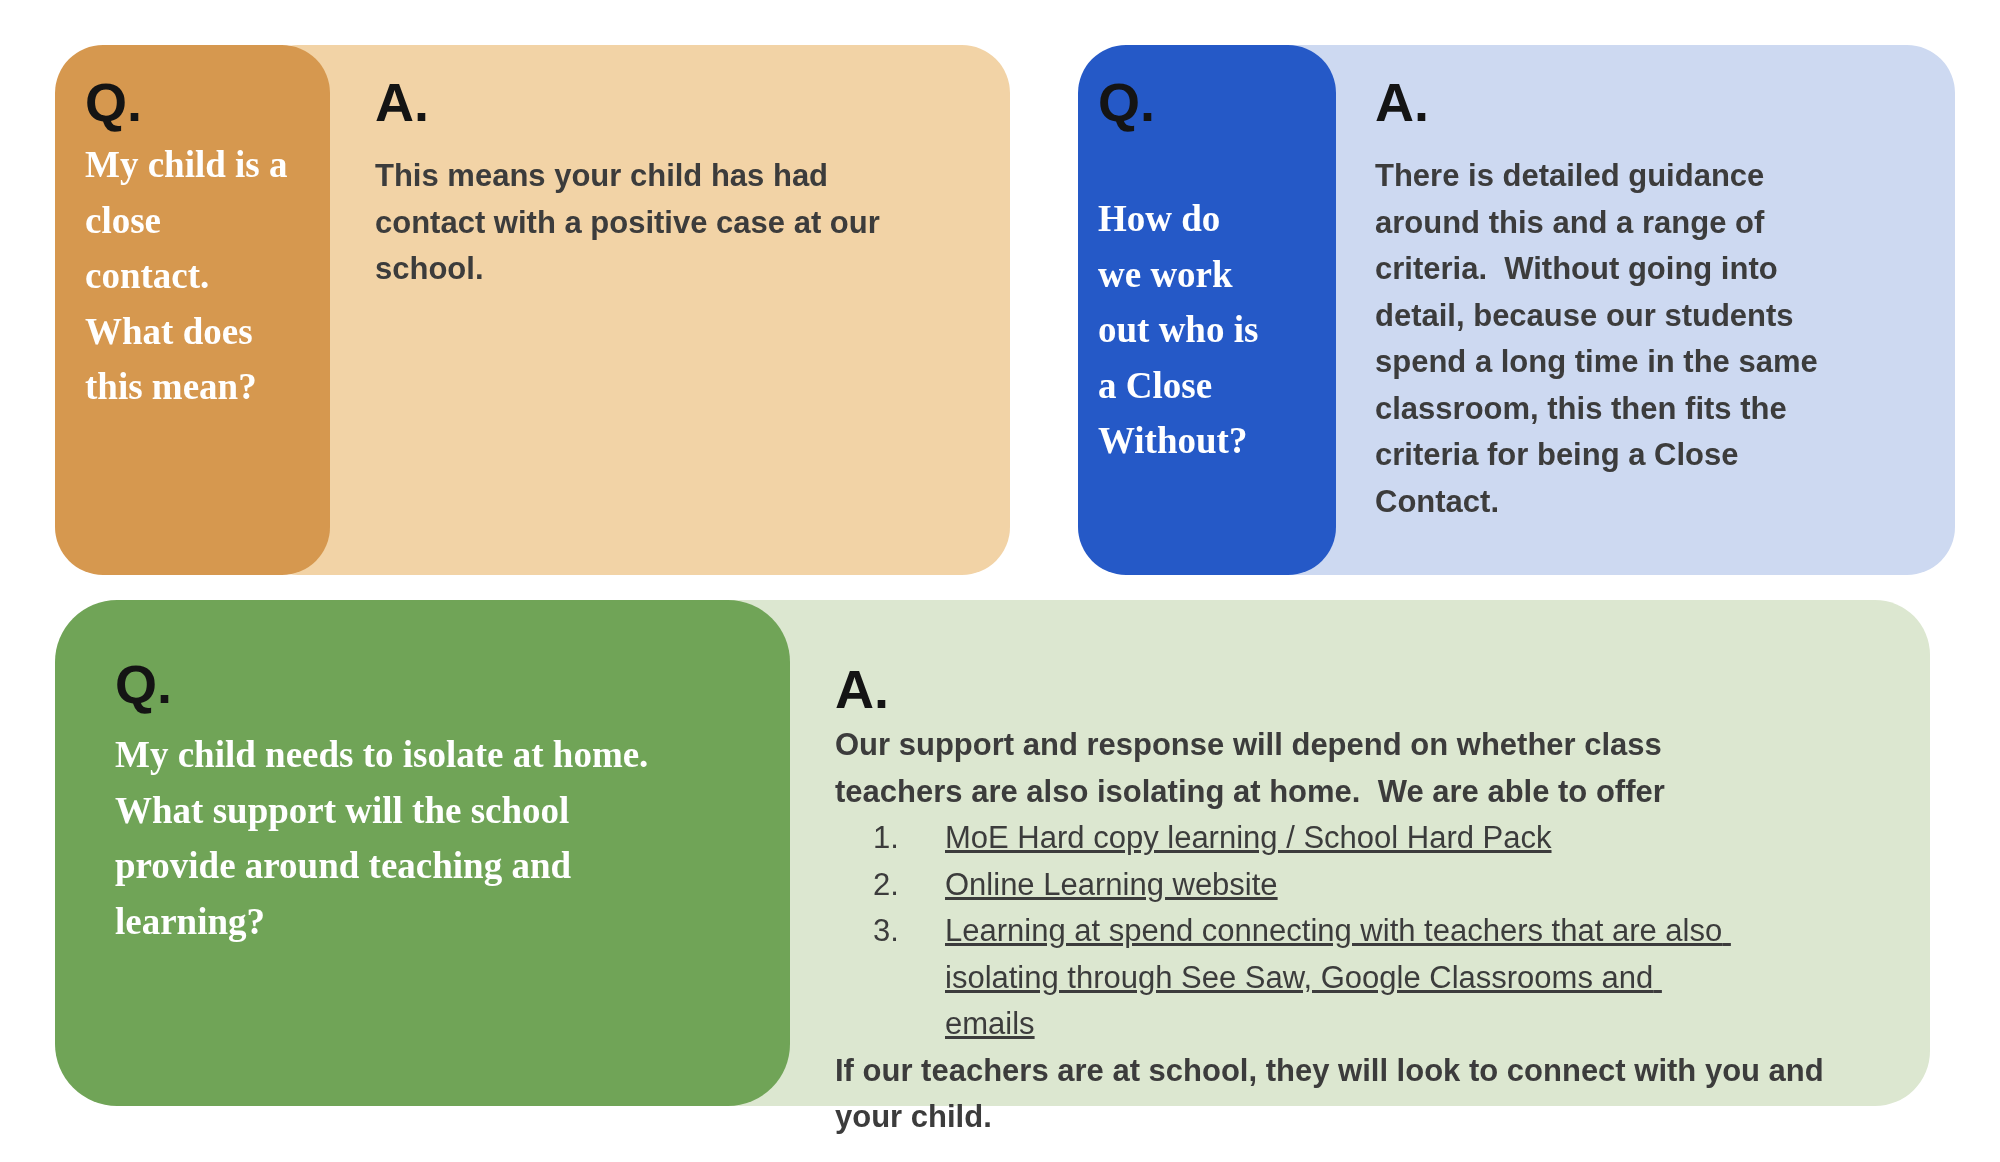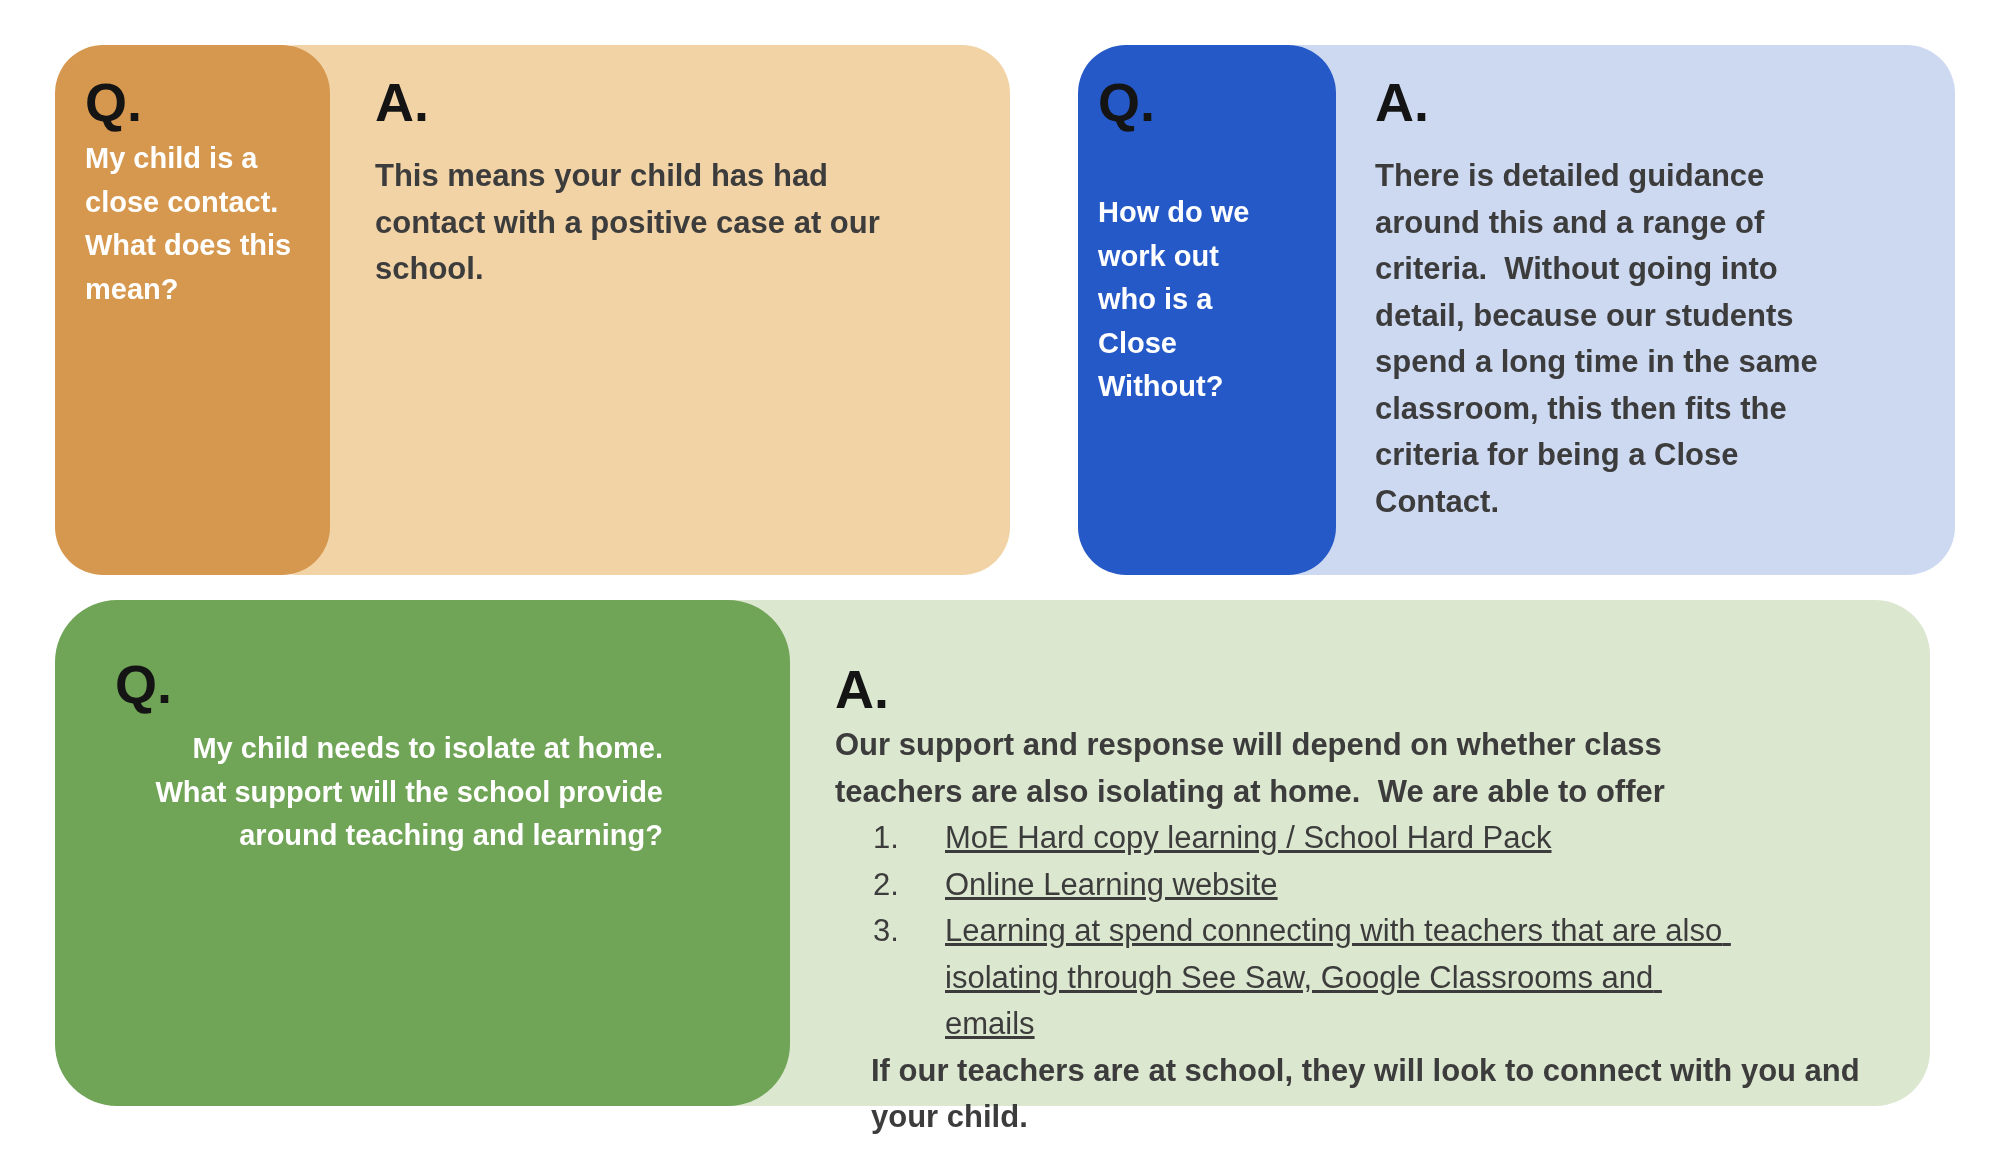--- a/index.html
+++ b/index.html
@@ -24,23 +24,24 @@
 
   .label {
     font-size: 54px;
     font-weight: 700;
     color: #141414;
     line-height: 1;
   }
   .question {
     color: #ffffff;
     font-weight: 700;
-    font-size: 29px;
+    font-size: 37px;
     line-height: 1.5;
     white-space: pre-wrap;
+    font-family: Liberation Serif, serif;
   }
   .answer {
     color: #3c3c3c;
     font-size: 31px;
     line-height: 1.5;
   }
   .answer p {
     margin: 0;
     white-space: pre-wrap;
     font-weight: bold;
@@ -74,30 +75,30 @@
     padding: 30px 40px 0 135px;
   }
   .a-blue .answer { margin-top: 24px; max-width: 445px; }
 
   
   .q-green {
     left: 55px; top: 600px; width: 735px; height: 506px;
     background: #70a457; border-radius: 62px;
     padding: 57px 30px 0 60px;
   }
-  .q-green .question { margin-top: 16px; max-width: 548px; text-align: right; }
+  .q-green .question { margin-top: 16px; max-width: 548px; }
 
   .a-green {
     left: 600px; top: 600px; width: 1330px; height: 506px;
     background: #dce7d0; border-radius: 55px;
     padding: 62px 35px 0 235px;
   }
   .a-green .answer { margin-top: 6px; max-width: 1060px; }
   .a-green .intro { max-width: 890px; }
-  .a-green .outro { max-width: 1045px; margin-left: 36px; }
+  .a-green .outro { max-width: 1045px; }
 
   ol.support-list {
     list-style: none;
     margin: 0;
     padding: 0;
   }
   ol.support-list li {
     display: flex;
     padding-left: 38px;
     white-space: pre-wrap;

